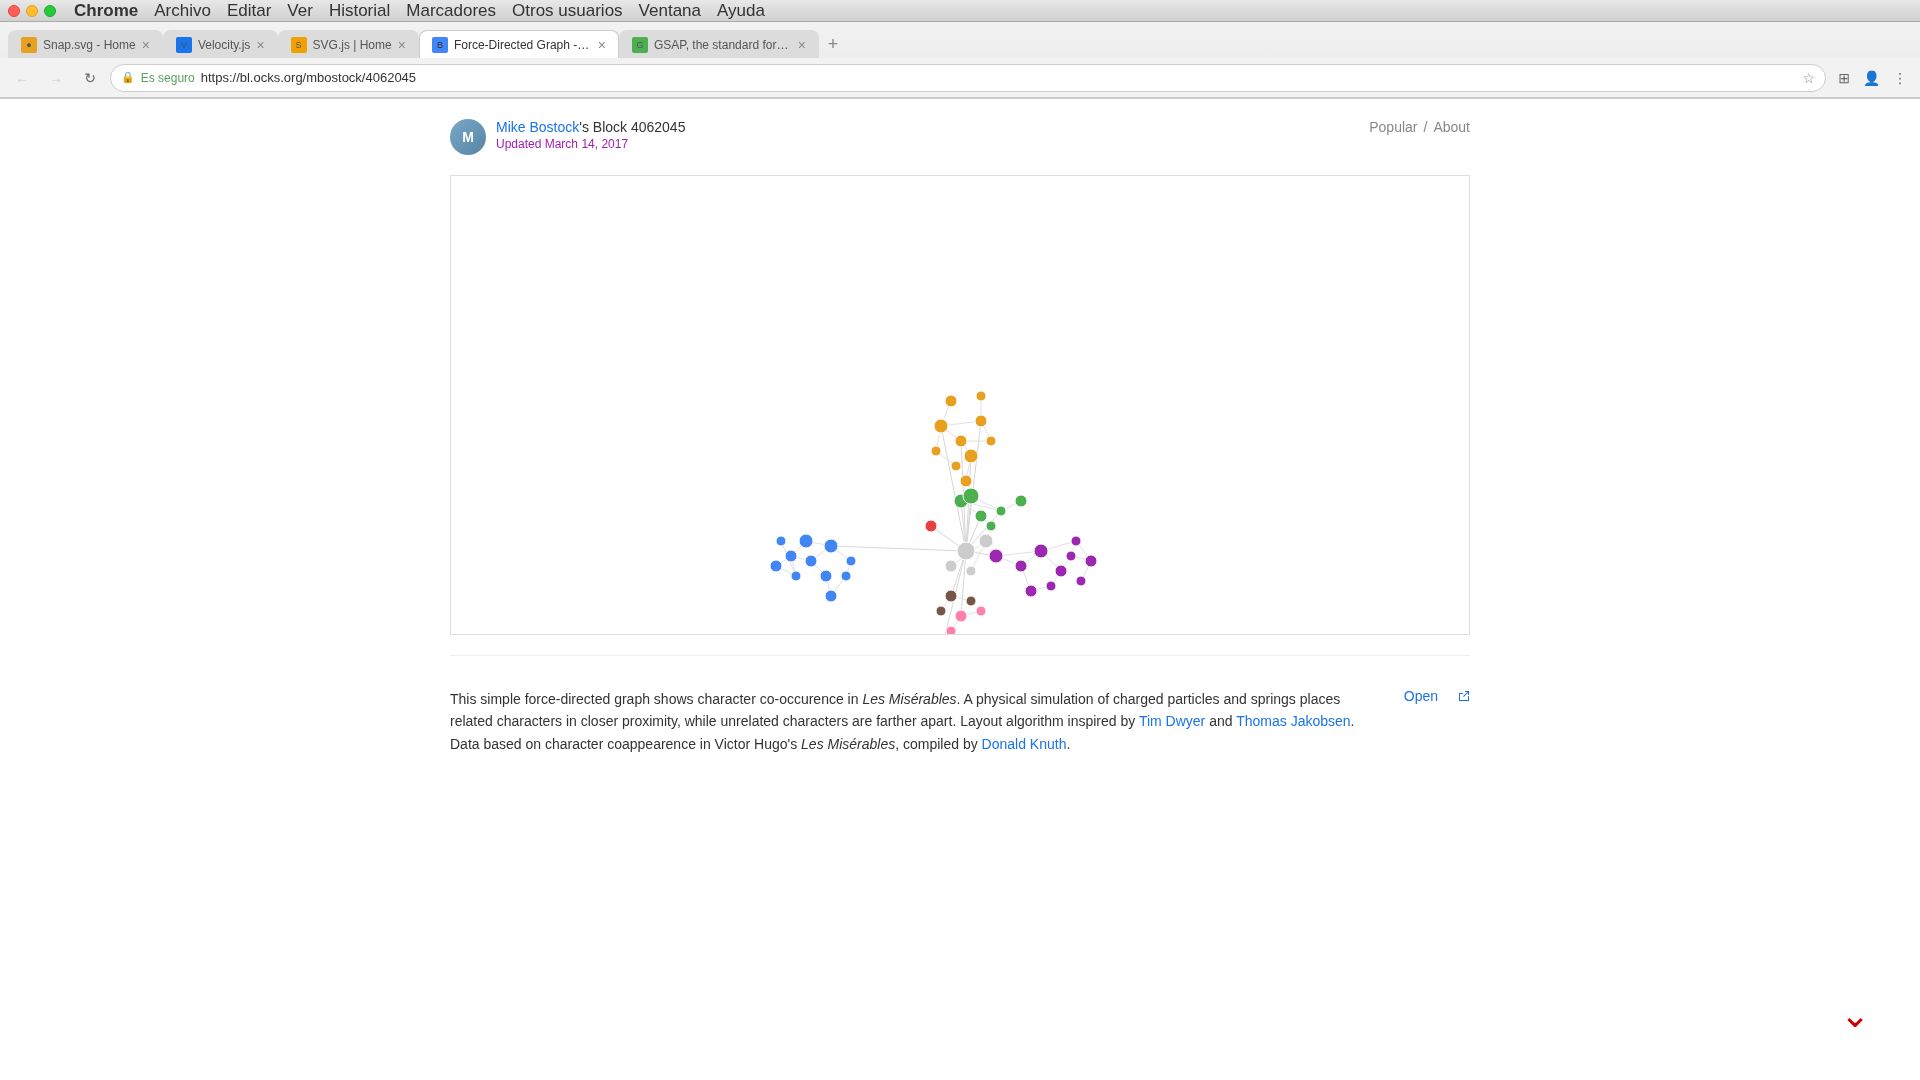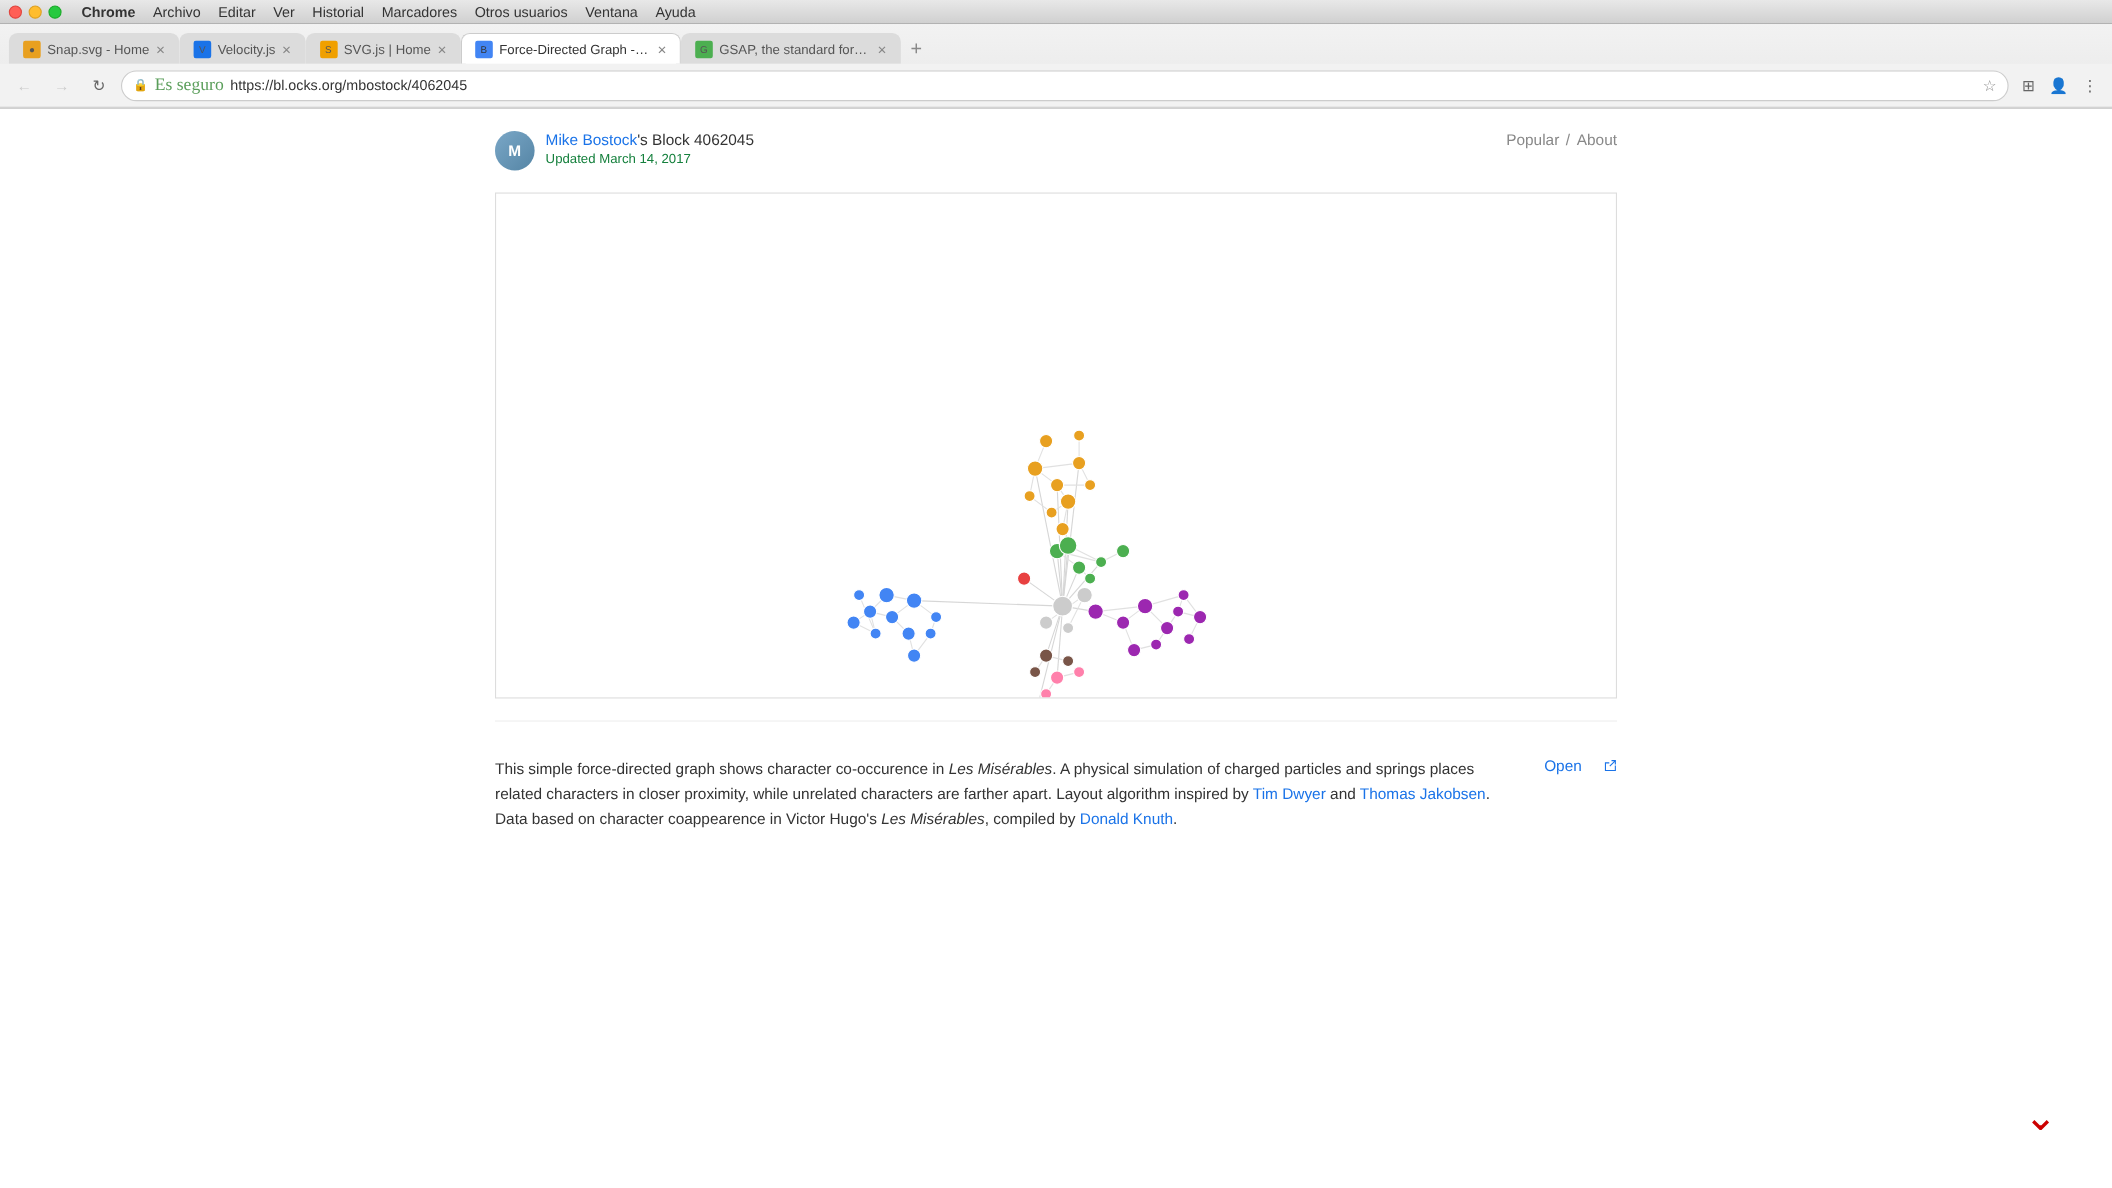--- a/index.html
+++ b/index.html
@@ -12,21 +12,21 @@
       display: flex;
       align-items: center;
       padding: 0 8px;
       border-bottom: 1px solid #aaa;
       user-select: none;
     }
     .titlebar-menu {
       display: flex;
       align-items: flex-end;
       gap: 0;
-      font-size: 13px;
+      font-size: 17px;
       font-weight: 500;
     }
     .titlebar-menu span {
       padding: 2px 8px;
       cursor: default;
     }
     .titlebar-menu span:first-child { font-weight: 700; }
     .titlebar-traffic {
       display: flex;
       gap: 6px;
@@ -131,21 +131,21 @@
       align-items: center;
       background: #fff;
       border: 1px solid #ccc;
       border-radius: 14px;
       height: 28px;
       padding: 0 10px;
       gap: 6px;
     }
     .address-bar .lock-icon { color: #5a9e5a; font-size: 11px; }
     .address-text { font-size: 13px; color: #333; flex: 1; }
-    .secure-text { font-size: 16px; color: #5a9e5a; font-family: Liberation Serif, serif; }
+    .secure-text { font-size: 12px; color: #5a9e5a; }
     .star-icon { color: #888; font-size: 14px; margin-left: auto; }
     .nav-right-icons {
       display: flex; gap: 4px; align-items: center;
     }
     .nav-right-icon {
       width: 24px; height: 24px;
       display: flex; align-items: center; justify-content: center;
       font-size: 14px; color: #666; cursor: pointer;
     }
 
@@ -170,21 +170,21 @@
       width: 36px; height: 36px;
       border-radius: 50%;
       background: linear-gradient(135deg, #7aa7c7, #5585a5);
       display: flex; align-items: center; justify-content: center;
       color: white; font-size: 14px; font-weight: bold;
       flex-shrink: 0;
     }
     .user-details {}
     .user-name-line { font-size: 14px; }
     .user-name { color: #1a73e8; text-decoration: none; }
-    .updated-text { font-size: 12px; color: #15803d; margin-top: 2px; }
+    .updated-text { font-size: 12px; color: #a21caf; margin-top: 2px; }
     .nav-links { display: flex; gap: 6px; font-size: 14px; color: #888; align-items: center; }
     .nav-links a { color: #888; text-decoration: none; }
 
     .page-title {
       font-size: 36px;
       font-weight: 300;
       color: #333;
       margin-bottom: 16px;
     }
 

